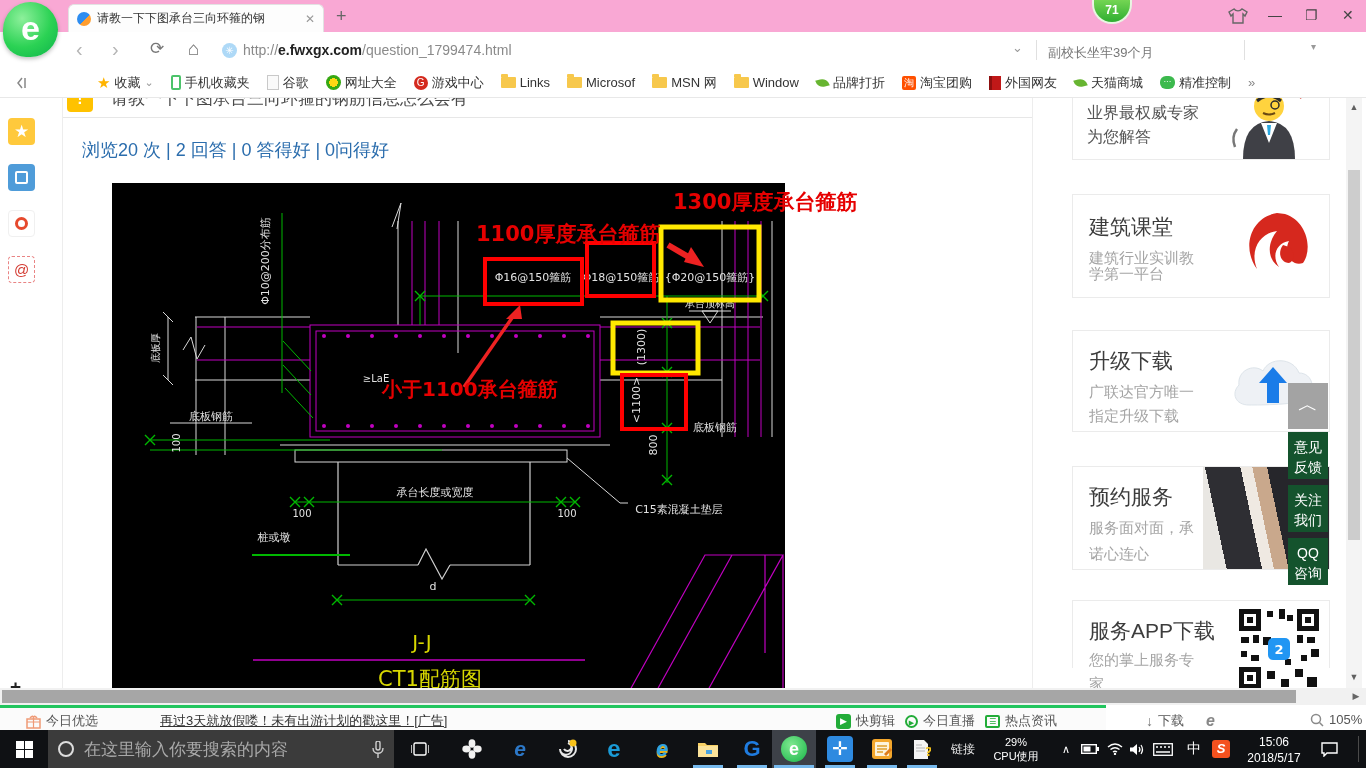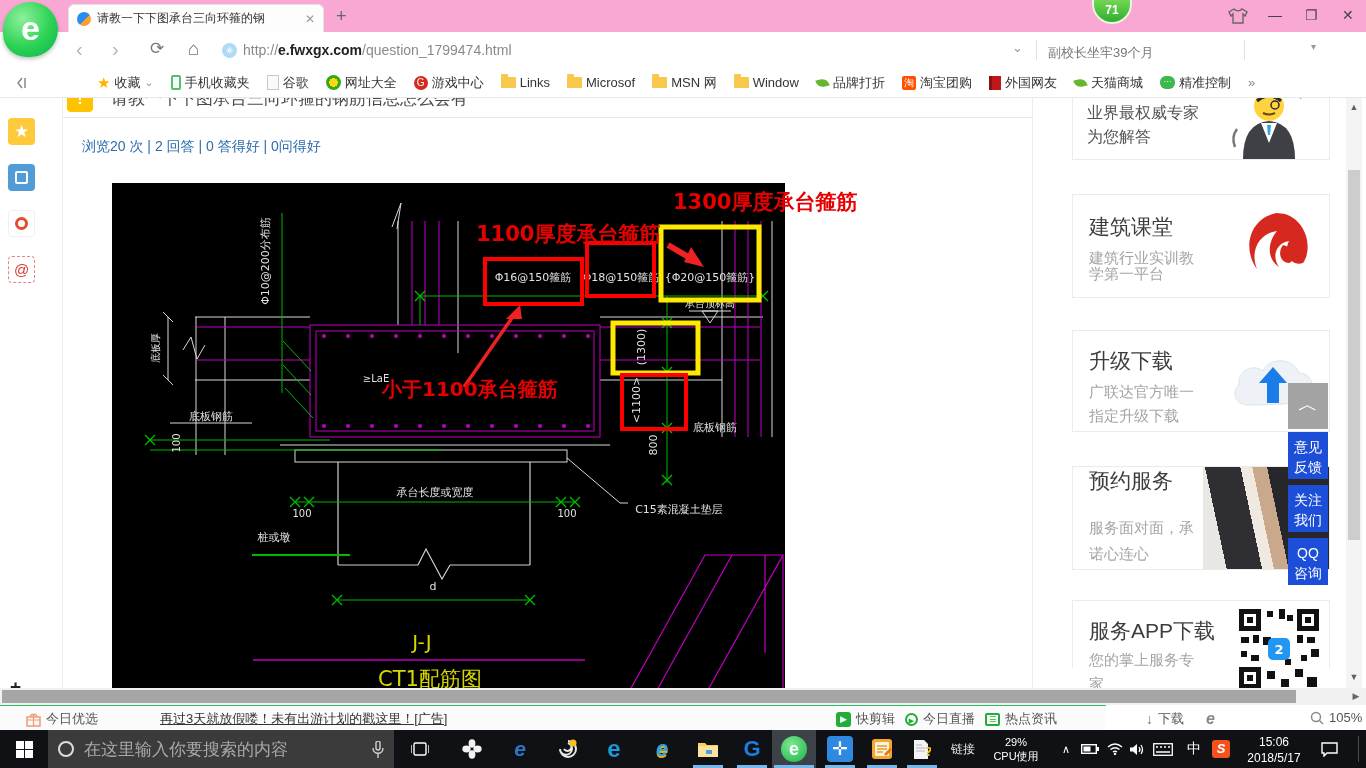--- a/index.html
+++ b/index.html
@@ -39,38 +39,38 @@
 .lf{width:13px;height:8px;background:#67b531;border-radius:0 8px 0 8px;transform:rotate(-15deg)}
 .sq{width:14px;height:14px;border-radius:2px;color:#fff;font-size:10px;text-align:center;line-height:14px}
 
 #viewport{position:absolute;left:0;top:98px;width:1366px;height:607px;background:#fff;overflow:hidden}
 .railico{position:absolute;left:8px;width:27px;height:27px;border-radius:4px;text-align:center}
 #content-l{position:absolute;left:62px;top:0;width:0;height:590px;border-left:1px solid #ededed}
 #content-r{position:absolute;left:1032px;top:0;width:0;height:590px;border-left:1px solid #ededed}
 #titlerow{position:absolute;left:63px;top:0;width:969px;height:20px;overflow:hidden;border-bottom:1px solid #e7e7e7}
 #qicon{position:absolute;left:4px;top:-8px;width:26px;height:22px;background:#ffc200;border-radius:4px;color:#fff;font-weight:bold;text-align:center}
 #qtitle{position:absolute;left:48px;top:-11px;font-size:17px;color:#4a4a4a;white-space:nowrap}
-#stats{position:absolute;left:82px;top:40px;font-size:14px;color:#2b6dad}
+#stats{position:absolute;left:82px;top:40px;font-size:18px;color:#2b6dad}
 #cad{position:absolute;left:112px;top:85px}
 
 .card{position:absolute;left:1072px;width:258px;background:#fff;border:1px solid #ebebeb}
 .card .ttl{position:absolute;left:16px;font-size:21px;color:#3c3c3c}
 .card .d{position:absolute;left:16px;font-size:15px;color:#a5a5a5}
-.fbtn{position:absolute;left:1288px;width:40px;height:47px;background:#1d4ed8;color:#fff;font-size:14px;text-align:center;
+.fbtn{position:absolute;left:1288px;width:40px;height:47px;background:#14532d;color:#fff;font-size:14px;text-align:center;
  line-height:1.45;padding-top:5px}
 #totop{position:absolute;left:1288px;top:285px;width:40px;height:46px;background:#a3a3a3;color:#fff;text-align:center;font-size:20px;line-height:42px}
 
 #vscroll{position:absolute;left:1346px;top:0;width:16px;height:590px;background:#f4f4f4}
 #vthumb{position:absolute;left:2px;top:72px;width:12px;height:370px;background:#cdcdcd}
 #hscroll{position:absolute;left:0;top:590px;width:1346px;height:17px;background:#f1f1f1}
 #hthumb{position:absolute;left:2px;top:2px;width:1294px;height:13px;background:#a6a6a6}
 #hcorner{position:absolute;left:1346px;top:590px;width:20px;height:17px;background:#f1f1f1;color:#666;font-size:9px;text-align:center;line-height:17px}
 .scrArr{color:#606060;font-size:9px;text-align:center;width:16px;position:absolute}
 
-#bottombar{position:absolute;left:0;top:705px;width:1106px;height:25px;background:#fbfbfb;border-top:1px solid #22c55e;font-size:13px;color:#555}
+#bottombar{position:absolute;left:0;top:705px;width:1106px;height:25px;background:#fbfbfb;border-top:3px solid #22c55e;font-size:13px;color:#555}
 #bottombar .it{position:absolute;top:4px;display:flex;align-items:center;gap:5px;white-space:nowrap}
 
 #taskbar{position:absolute;left:0;top:730px;width:1366px;height:38px;background:#0f1114}
 #tsearch{position:absolute;left:48px;top:0;width:346px;height:38px;background:#3b3b3b;display:flex;align-items:center;gap:10px;padding:0 10px}
 #tsearch .ring{width:16px;height:16px;border:2px solid #ddd;border-radius:50%}
 #tsearch .ph{flex:1;font-size:17px;color:#a9a9a9;white-space:nowrap;overflow:hidden}
 .slot{position:absolute;top:0;width:44px;height:38px;display:flex;align-items:center;justify-content:center}
 .runline{position:absolute;bottom:0;left:7px;width:30px;height:3px;background:#76b9ed}
 .tray{position:absolute;top:0;height:38px;display:flex;align-items:center;justify-content:center;color:#fff}
 .appico{width:26px;height:26px;border-radius:4px;color:#fff;font-weight:bold;text-align:center;line-height:26px;font-size:17px}
@@ -404,21 +404,21 @@
       <div class="ttl" style="top:16px">升级下载</div>
       <div class="d" style="top:52px">广联达官方唯一</div>
       <div class="d" style="top:76px">指定升级下载</div>
       <svg style="position:absolute;right:12px;top:22px" width="88" height="62" viewBox="0 0 88 62">
         <path d="M20,52 C6,52 2,40 10,32 C8,18 24,10 34,18 C40,4 64,4 70,20 C84,20 88,38 76,46 C70,52 30,52 20,52 Z" fill="#eef1f5" stroke="#dde4ea"></path>
         <polygon points="44,14 58,30 50,30 50,50 38,50 38,30 30,30" fill="#1a7ce8"></polygon>
       </svg>
     </div>
 
     <div class="card" style="top:368px;height:104px">
-      <div class="ttl" style="top:0">预约服务</div>
+      <div class="ttl" style="top:16px">预约服务</div>
       <div class="d" style="top:52px">服务面对面，承</div>
       <div class="d" style="top:78px">诺心连心</div>
       <div style="position:absolute;right:0;top:0;width:126px;height:102px;background:linear-gradient(78deg,#e9e7e3 0 16%,#2e2e33 16% 40%,#efe9e2 40% 48%,#c9a88c 48% 58%,#26262b 58% 100%)"></div>
     </div>
 
     <div class="card" style="top:502px;height:68px;border-bottom:none">
       <div class="ttl" style="top:16px">服务APP下载</div>
       <div class="d" style="top:50px">您的掌上服务专</div>
       <div class="d" style="top:74px">家</div>
       <svg style="position:absolute;right:8px;top:6px" width="84" height="84" viewBox="0 0 84 84">

